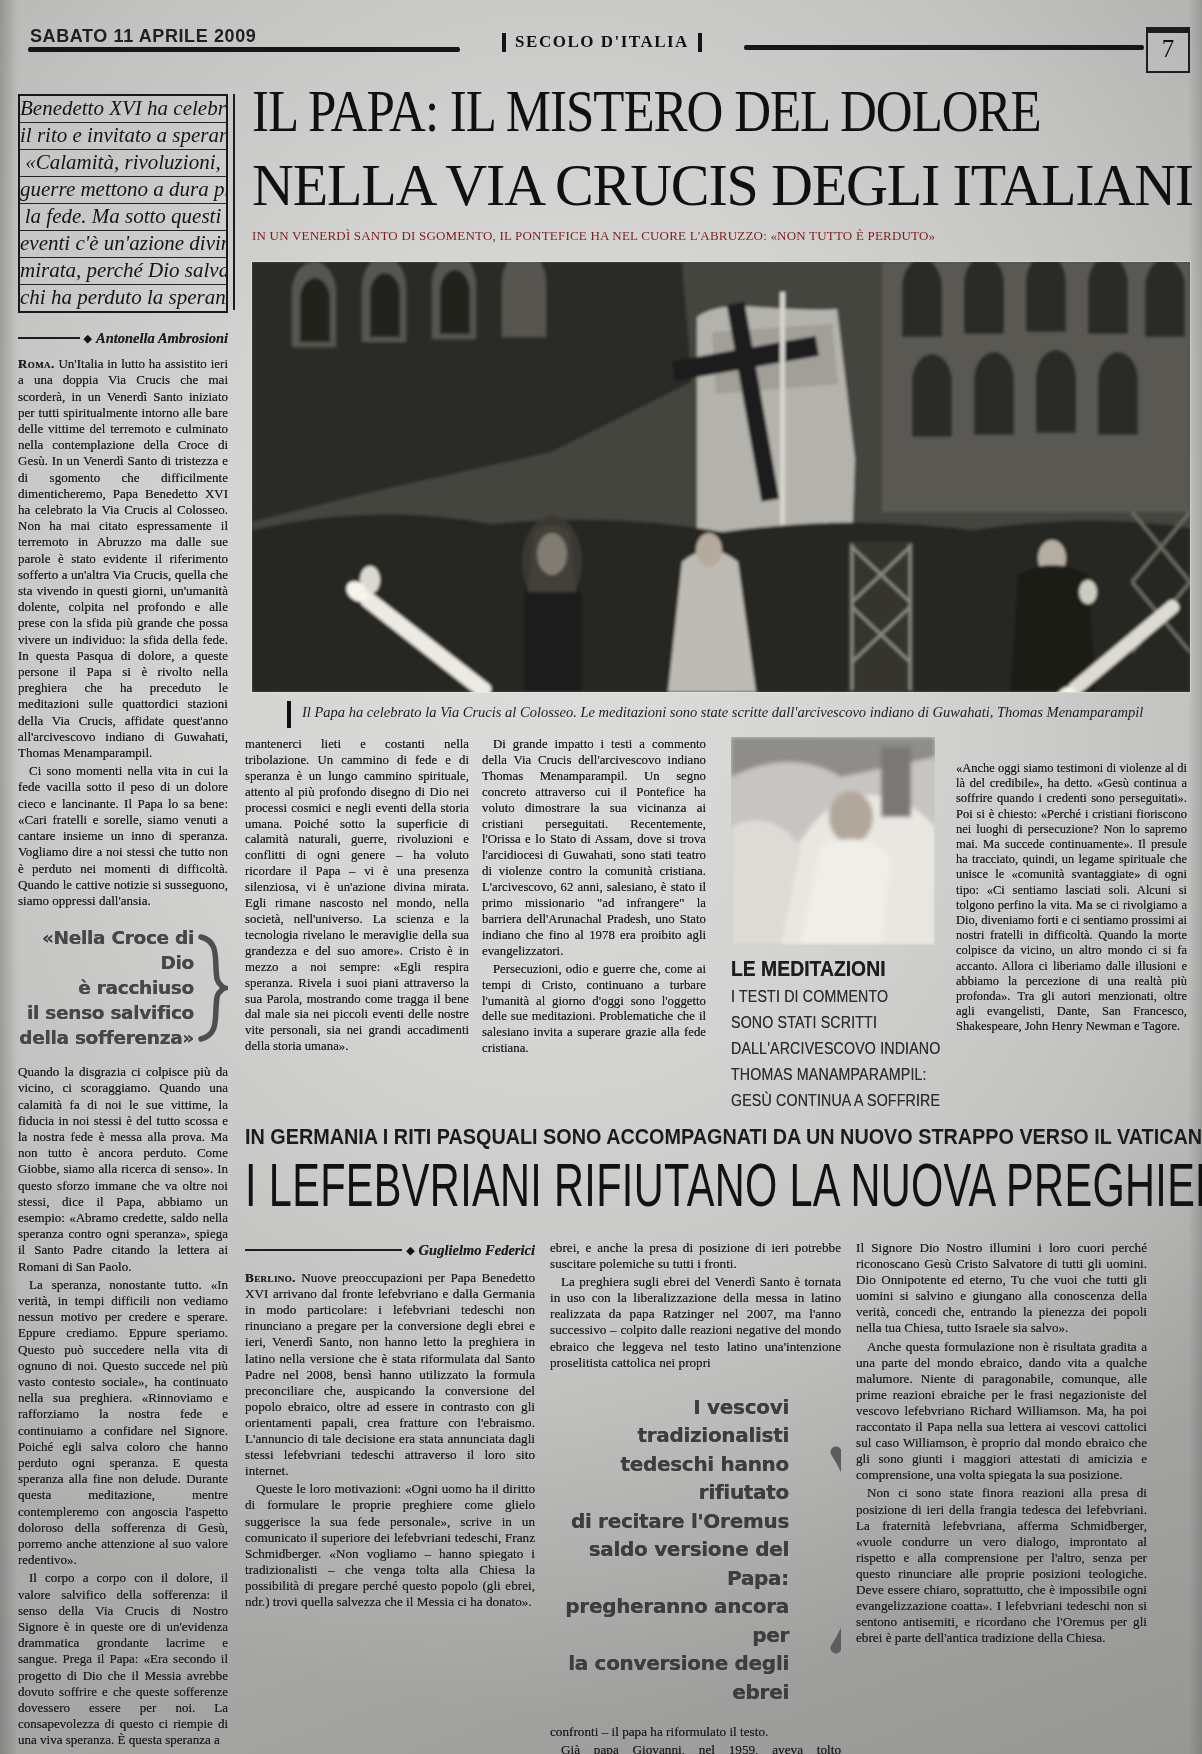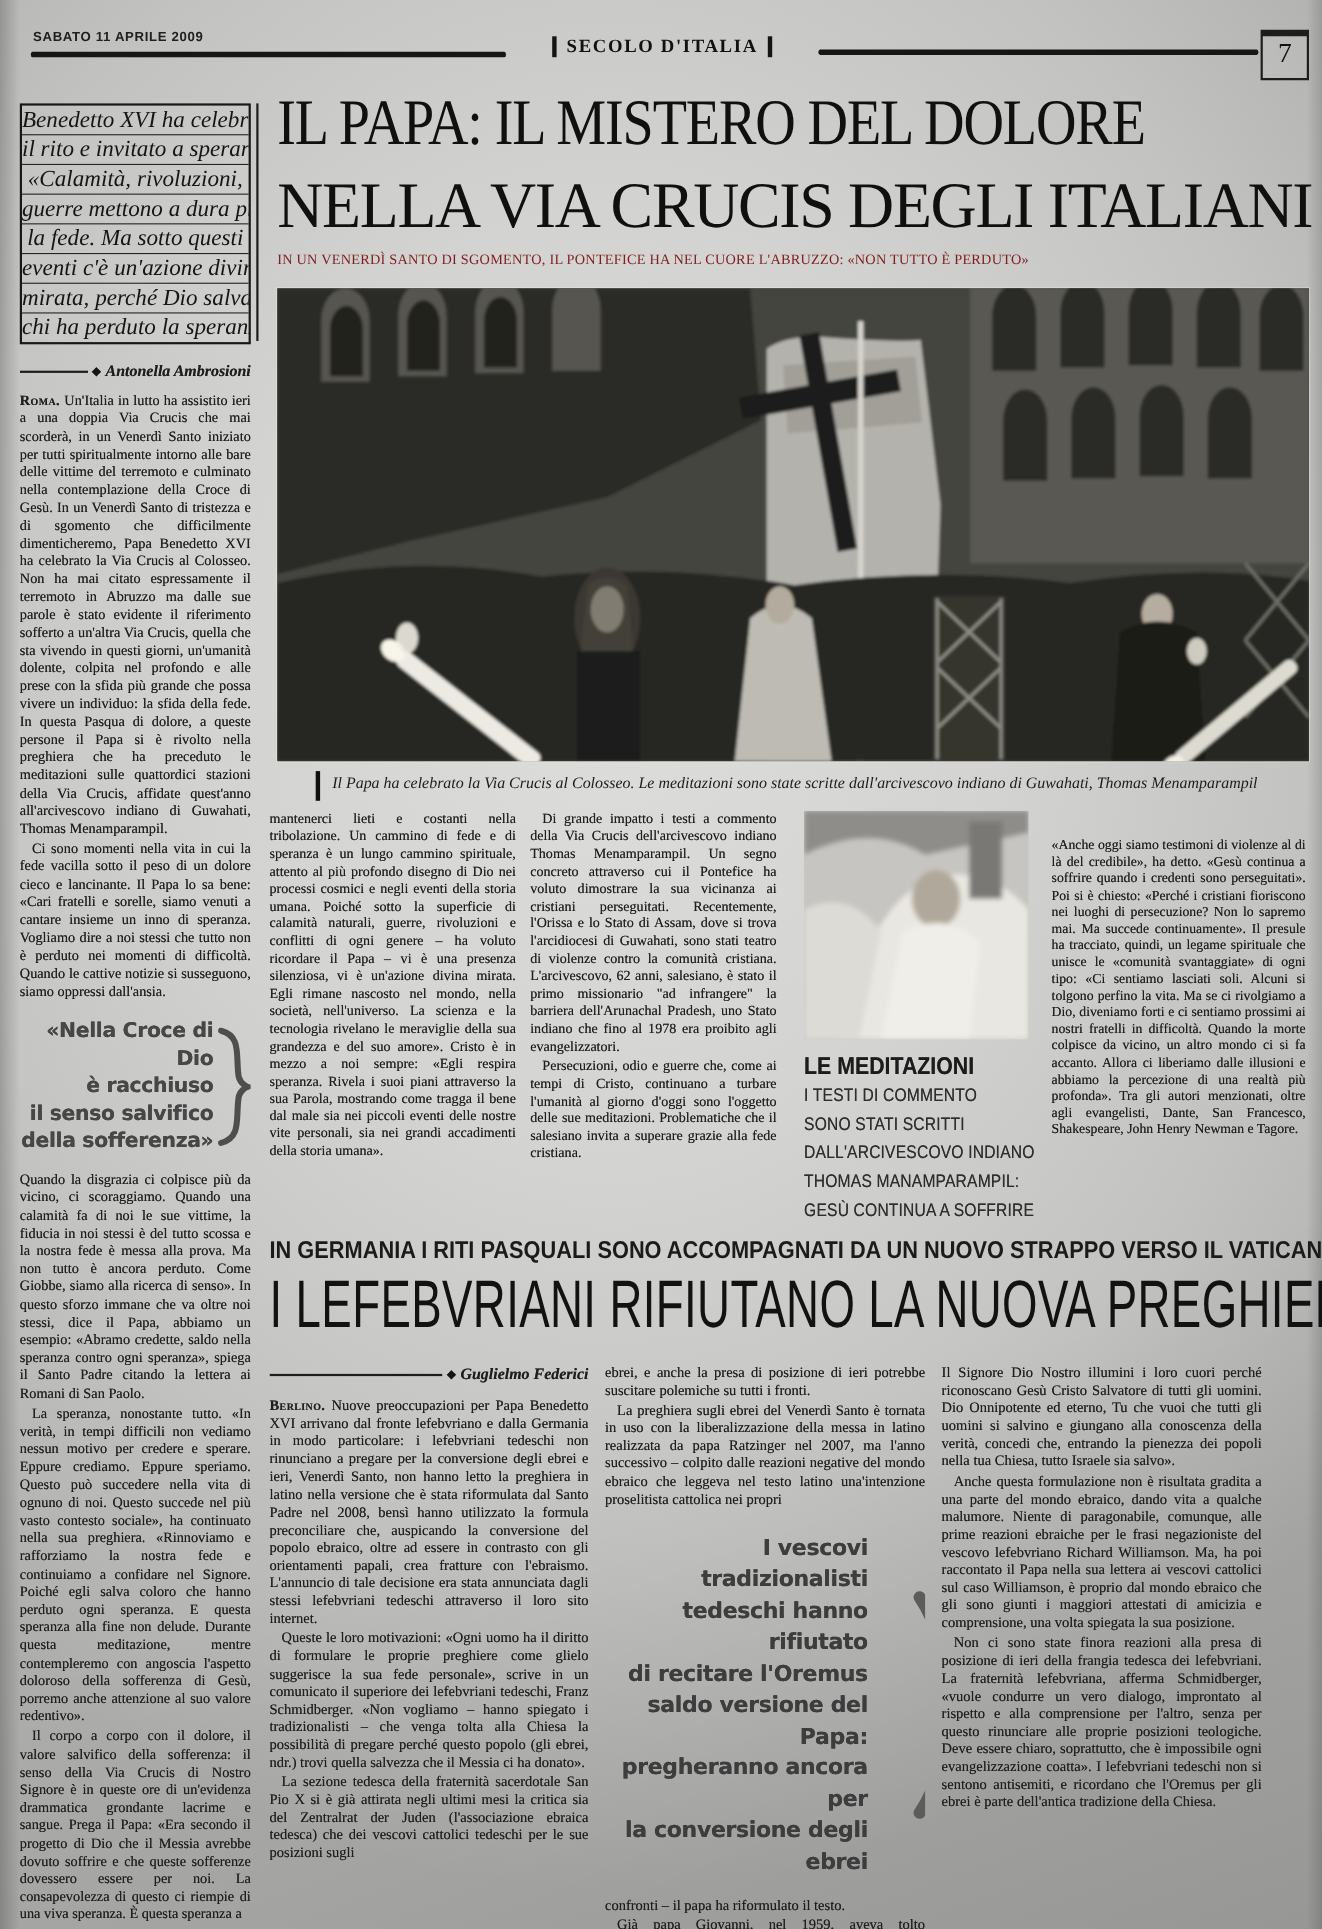--- a/index.html
+++ b/index.html
@@ -8,21 +8,21 @@
     font-family:"Liberation Serif",serif;color:#1e1e1e;
     background:
       linear-gradient(to right, rgba(0,0,0,0.20), rgba(0,0,0,0) 18px),
       linear-gradient(to left, rgba(0,0,0,0.14), rgba(0,0,0,0) 14px),
       linear-gradient(160deg, rgba(0,0,0,0) 70%, rgba(0,0,0,0.13)),
       radial-gradient(ellipse 75% 62% at 46% 36%, #dddddb 0%, #d3d3d1 40%, #c2c2c0 72%, #adadab 100%);
   }
   .abs{position:absolute;}
 
   
-  .date{left:30px;top:26px;font-family:"Liberation Sans",sans-serif;font-size:12px;
+  .date{left:30px;top:26px;font-family:"Liberation Sans",sans-serif;font-size:18px;
         font-weight:700;letter-spacing:.6px;color:#202020;}
   .rule-l{left:28px;top:47px;width:432px;height:5px;background:#161616;border-radius:2px/3px;}
   .rule-r{left:744px;top:45px;width:400px;height:5px;background:#161616;border-radius:2px/3px;}
   .masthead{left:462px;top:32px;width:280px;text-align:center;}
   .masthead .bar{display:inline-block;width:4px;height:19px;background:#141414;vertical-align:middle;margin:0 9px;}
   .masthead .mh-text{font-size:17px;font-weight:700;letter-spacing:1.5px;vertical-align:middle;color:#111;}
   .pagebox{left:1146px;top:27px;width:40px;height:38px;border:2px solid #1d1d1d;border-top-width:6px;
            text-align:center;font-size:25px;line-height:32px;color:#111;background:rgba(255,255,255,0.06);}
 
   
@@ -290,21 +290,20 @@
 
 <div class="abs a2body bodytext">
   <div class="c c1">
     <div class="byline">
       <span class="brule"></span>
       <span class="diamond">◆</span>
       <span class="bname">Guglielmo Federici</span>
     </div>
     <p><span class="lead">Berlino.</span> <span>Nuove preoccupazioni per Papa Benedetto XVI arrivano dal fronte lefebvriano e dalla Germania in modo particolare: i lefebvriani tedeschi non rinunciano a pregare per la conversione degli ebrei e ieri, Venerdì Santo, non hanno letto la preghiera in latino nella versione che è stata riformulata dal Santo Padre nel 2008, bensì hanno utilizzato la formula preconciliare che, auspicando la conversione del popolo ebraico, oltre ad essere in contrasto con gli orientamenti papali, crea fratture con l'ebraismo. L'annuncio di tale decisione era stata annunciata dagli stessi lefebvriani tedeschi attraverso il loro sito internet.</span></p>
     <p class="ind">Queste le loro motivazioni: «Ogni uomo ha il diritto di formulare le proprie preghiere come glielo suggerisce la sua fede personale», scrive in un comunicato il superiore dei lefebvriani tedeschi, Franz Schmidberger. «Non vogliamo – hanno spiegato i tradizionalisti – che venga tolta alla Chiesa la possibilità di pregare perché questo popolo (gli ebrei, ndr.) trovi quella salvezza che il Messia ci ha donato».</p>
-    <p class="ind">La sezione tedesca della fraternità sacerdotale San Pio X si è già attirata negli ultimi mesi la critica sia del Zentralrat der Juden (l'associazione ebraica tedesca) che dei vescovi cattolici tedeschi per le sue posizioni sugli</p>
   </div>
   <div class="c c2">
     <p>ebrei, e anche la presa di posizione di ieri potrebbe suscitare polemiche su tutti i fronti.</p>
     <p class="ind">La preghiera sugli ebrei del Venerdì Santo è tornata in uso con la liberalizzazione della messa in latino realizzata da papa Ratzinger nel 2007, ma l'anno successivo – colpito dalle reazioni negative del mondo ebraico che leggeva nel testo latino una'intenzione proselitista cattolica nei propri</p>
     <div class="pq2">
       <div class="pqtext">
         <div>I vescovi tradizionalisti</div>
         <div>tedeschi hanno rifiutato</div>
         <div>di recitare l'Oremus</div>
         <div>saldo versione del Papa:</div>

